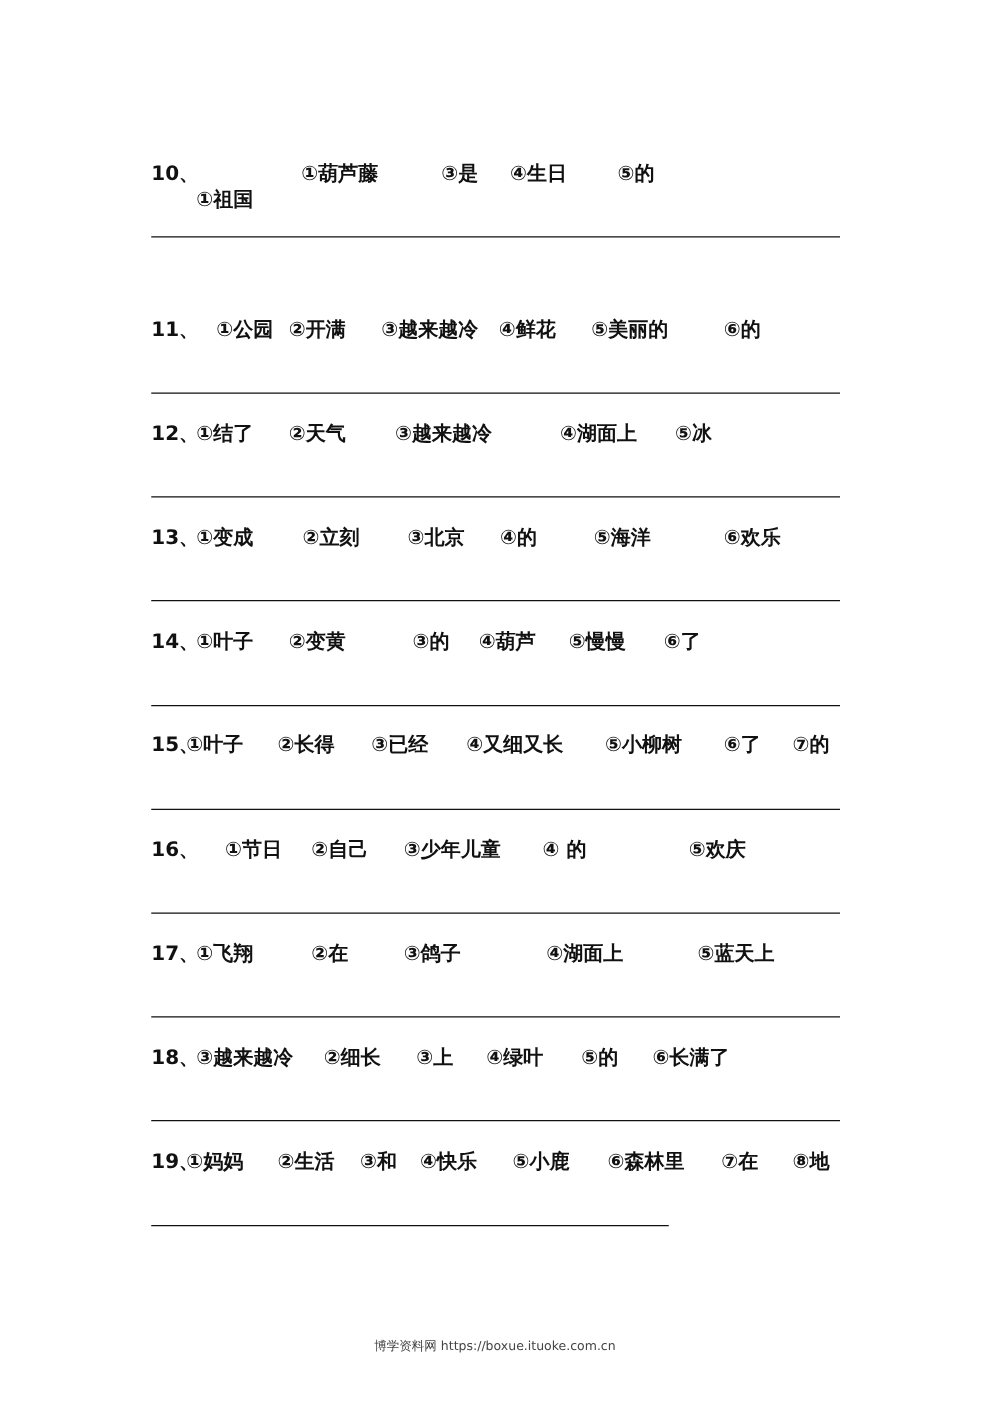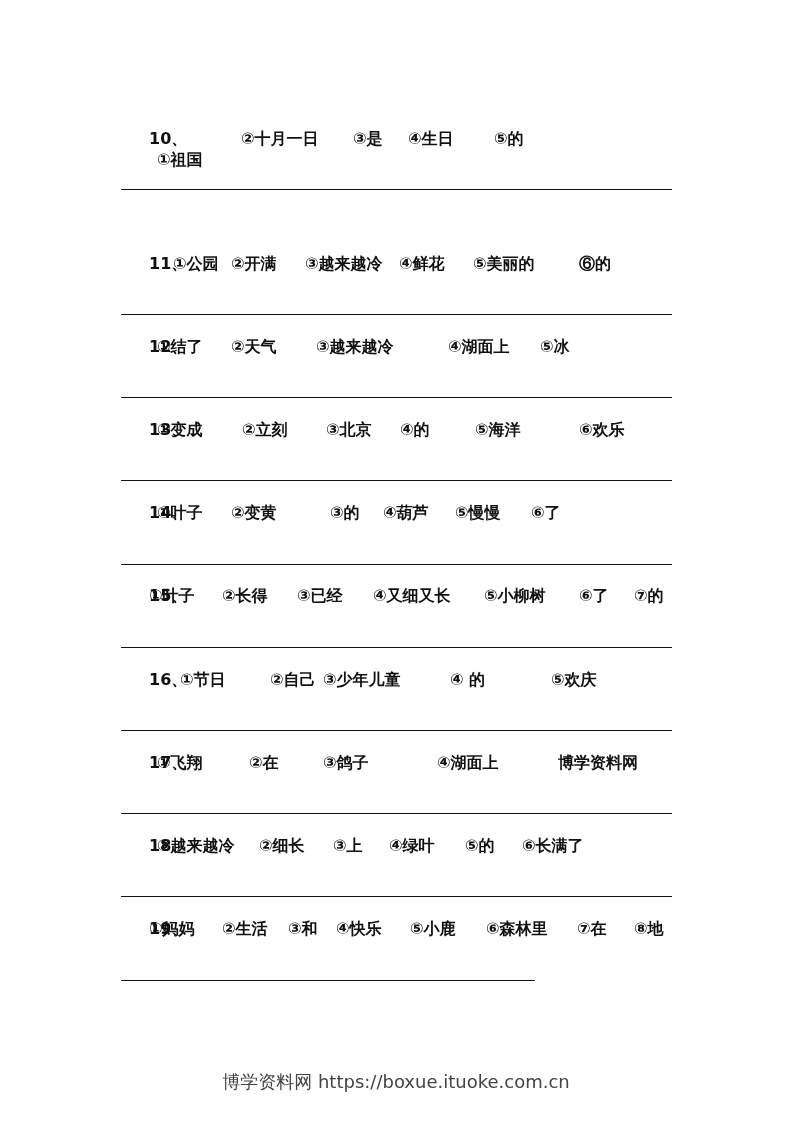--- a/index.html
+++ b/index.html
@@ -1,42 +1,42 @@
 <!DOCTYPE html>
 <html><head>
   <meta charset="utf-8">
   <style>
     html, body { margin: 0; padding: 0; background: #ffffff; }
     body { width: 792px; height: 1122px; position: relative; overflow: hidden;
            font-family: "DejaVu Sans", "Liberation Sans", sans-serif; color: #111; }
     .q { position: absolute; left: 121px; font-size: 16px; font-weight: bold; white-space: nowrap; line-height: 20px; }
-    .q .num { margin-right: 0; margin-left: 28px; }
+    .q .num { margin-right: 0; }
     .q .opt { position: absolute; top: 0; }
     .ans-line { position: absolute; left: 121px; width: 551px; height: 0; border-top: 1.3px solid #111; }
     .footer { position: absolute; top: 1070px; left: 0; width: 792px; text-align: center;
-              font-size: 18px; color: #444; font-family: "DejaVu Sans", sans-serif; }
+              font-size: 10px; color: #444; font-family: "DejaVu Sans", sans-serif; }
   </style>
 </head>
 <body>
 
 <div id="doc">
-    <div class="q" style="top: 129px;"><span class="num">10、</span><span class="opt" style="left: 36px; margin-top: 21px;">①祖国</span><span class="opt" style="left: 120px;">②十月一日</span><span class="opt" style="left: 232px;">③是</span><span class="opt" style="left: 287px;">④生日</span><span class="opt" style="left: 373px;">⑤的</span></div>
+    <div class="q" style="top: 129px;"><span class="num">10、</span><span class="opt" style="left: 36px; margin-top: 21px;">①祖国</span><span class="opt" style="left: 120px;">①葫芦藤</span><span class="opt" style="left: 232px;">③是</span><span class="opt" style="left: 287px;">④生日</span><span class="opt" style="left: 373px;">⑤的</span></div>
     <div class="ans-line" style="top: 189px; width: 551px;"></div>
-    <div class="q" style="top: 254px;"><span class="num">11、</span><span class="opt" style="left: 52px;">①公园</span><span class="opt" style="left: 110px;">②开满</span><span class="opt" style="left: 184px;">③越来越冷</span><span class="opt" style="left: 278px;">④鲜花</span><span class="opt" style="left: 352px;">⑤美丽的</span><span class="opt" style="left: 458px; font-family: Liberation Serif, serif;">⑥的</span></div>
+    <div class="q" style="top: 254px;"><span class="num">11、</span><span class="opt" style="left: 52px;">①公园</span><span class="opt" style="left: 110px;">②开满</span><span class="opt" style="left: 184px;">③越来越冷</span><span class="opt" style="left: 278px;">④鲜花</span><span class="opt" style="left: 352px;">⑤美丽的</span><span class="opt" style="left: 458px;">⑥的</span></div>
     <div class="ans-line" style="top: 314px; width: 551px;"></div>
     <div class="q" style="top: 337px; text-align: center;"><span class="num">12、</span><span class="opt" style="left: 36px;">①结了</span><span class="opt" style="left: 110px;">②天气</span><span class="opt" style="left: 195px;">③越来越冷</span><span class="opt" style="left: 327px;">④湖面上</span><span class="opt" style="left: 419px;">⑤冰</span></div>
     <div class="ans-line" style="top: 397px; width: 551px;"></div>
     <div class="q" style="top: 420px;"><span class="num">13、</span><span class="opt" style="left: 36px;">①变成</span><span class="opt" style="left: 121px;">②立刻</span><span class="opt" style="left: 205px;">③北京</span><span class="opt" style="left: 279px;">④的</span><span class="opt" style="left: 354px;">⑤海洋</span><span class="opt" style="left: 458px;">⑥欢乐</span></div>
     <div class="ans-line" style="top: 480px; width: 551px;"></div>
     <div class="q" style="top: 503px;"><span class="num">14、</span><span class="opt" style="left: 36px;">①叶子</span><span class="opt" style="left: 110px;">②变黄</span><span class="opt" style="left: 209px;">③的</span><span class="opt" style="left: 262px;">④葫芦</span><span class="opt" style="left: 334px;">⑤慢慢</span><span class="opt" style="left: 410px;">⑥了</span></div>
     <div class="ans-line" style="top: 564px; width: 551px;"></div>
     <div class="q" style="top: 586px;"><span class="num">15、</span><span class="opt" style="left: 28px;">①叶子</span><span class="opt" style="left: 101px;">②长得</span><span class="opt" style="left: 176px;">③已经</span><span class="opt" style="left: 252px;">④又细又长</span><span class="opt" style="left: 363px;">⑤小柳树</span><span class="opt" style="left: 458px;">⑥了</span><span class="opt" style="left: 513px;">⑦的</span></div>
     <div class="ans-line" style="top: 647px; width: 551px;"></div>
-    <div class="q" style="top: 670px;"><span class="num">16、</span><span class="opt" style="left: 36px; margin-left: 23px;">①节日</span><span class="opt" style="left: 128px; margin-left: 21px;">②自己</span><span class="opt" style="left: 202px;">③少年儿童</span><span class="opt" style="left: 329px;">④ 的</span><span class="opt" style="left: 430px;">⑤欢庆</span></div>
+    <div class="q" style="top: 670px;"><span class="num">16、</span><span class="opt" style="left: 36px; margin-left: 23px;">①节日</span><span class="opt" style="left: 128px;">②自己</span><span class="opt" style="left: 202px;">③少年儿童</span><span class="opt" style="left: 313px;">④ 的</span><span class="opt" style="left: 430px;">⑤欢庆</span></div>
     <div class="ans-line" style="top: 730px; width: 551px;"></div>
-    <div class="q" style="top: 753px;"><span class="num">17、</span><span class="opt" style="left: 36px;">①飞翔</span><span class="opt" style="left: 128px;">②在</span><span class="opt" style="left: 202px;">③鸽子</span><span class="opt" style="left: 316px;">④湖面上</span><span class="opt" style="left: 437px;">博学资料网</span></div>
+    <div class="q" style="top: 753px;"><span class="num">17、</span><span class="opt" style="left: 36px;">①飞翔</span><span class="opt" style="left: 128px;">②在</span><span class="opt" style="left: 202px;">③鸽子</span><span class="opt" style="left: 316px;">④湖面上</span><span class="opt" style="left: 437px;">⑤蓝天上</span></div>
     <div class="ans-line" style="top: 813px; width: 551px;"></div>
     <div class="q" style="top: 836px;"><span class="num">18、</span><span class="opt" style="left: 36px;">③越来越冷</span><span class="opt" style="left: 138px;">②细长</span><span class="opt" style="left: 212px;">③上</span><span class="opt" style="left: 268px;">④绿叶</span><span class="opt" style="left: 344px;">⑤的</span><span class="opt" style="left: 401px;">⑥长满了</span></div>
     <div class="ans-line" style="top: 896px; width: 551px;"></div>
     <div class="q" style="top: 919px;"><span class="num">19、</span><span class="opt" style="left: 28px;">①妈妈</span><span class="opt" style="left: 101px;">②生活</span><span class="opt" style="left: 167px;">③和</span><span class="opt" style="left: 215px;">④快乐</span><span class="opt" style="left: 289px;">⑤小鹿</span><span class="opt" style="left: 365px;">⑥森林里</span><span class="opt" style="left: 456px;">⑦在</span><span class="opt" style="left: 513px;">⑧地</span></div>
     <div class="ans-line" style="top: 980px; width: 414px;"></div>
   </div>
 <div class="footer">博学资料网 https://boxue.ituoke.com.cn</div>
 
 </body></html>

